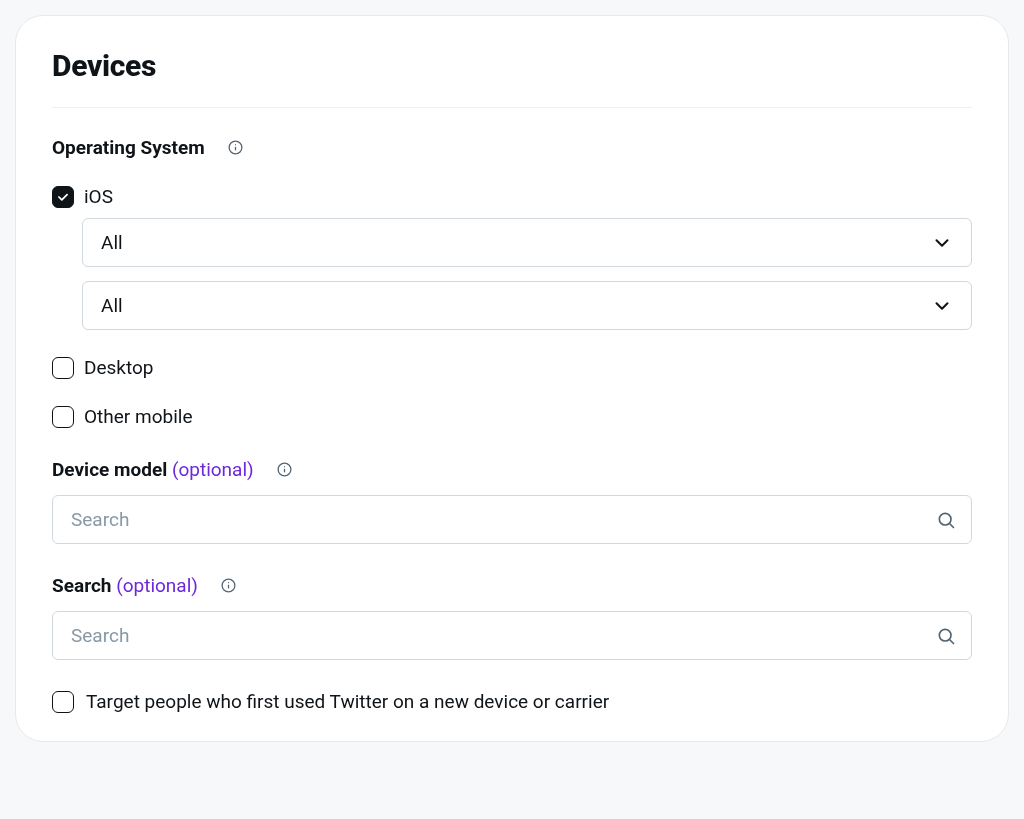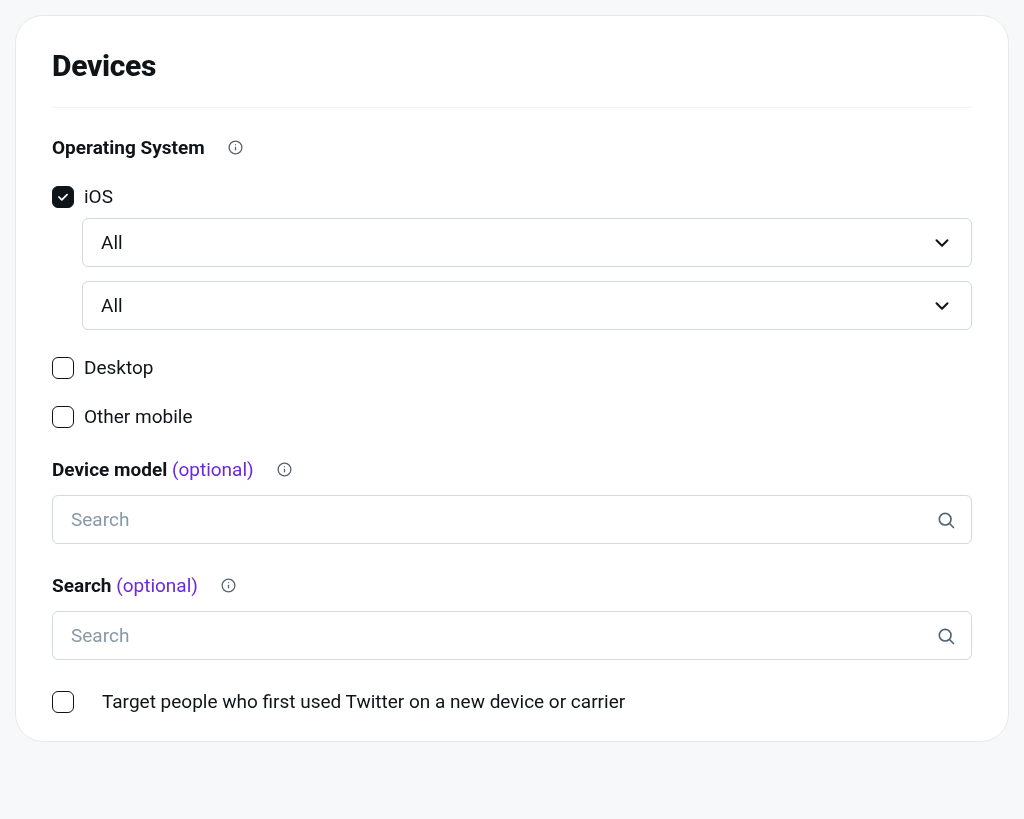--- a/index.html
+++ b/index.html
@@ -152,21 +152,21 @@
       pointer-events: none;
     }
     .search-icon svg {
       width: 100%;
       height: 100%;
       display: block;
     }
     .final-check {
       display: flex;
       align-items: center;
-      gap: 28px;
+      gap: 12px;
       margin-top: 4px;
     }
     .final-check .option-label {
       font-size: 19px;
     }
   </style>
 </head>
 <body>
 
 <div class="card">

